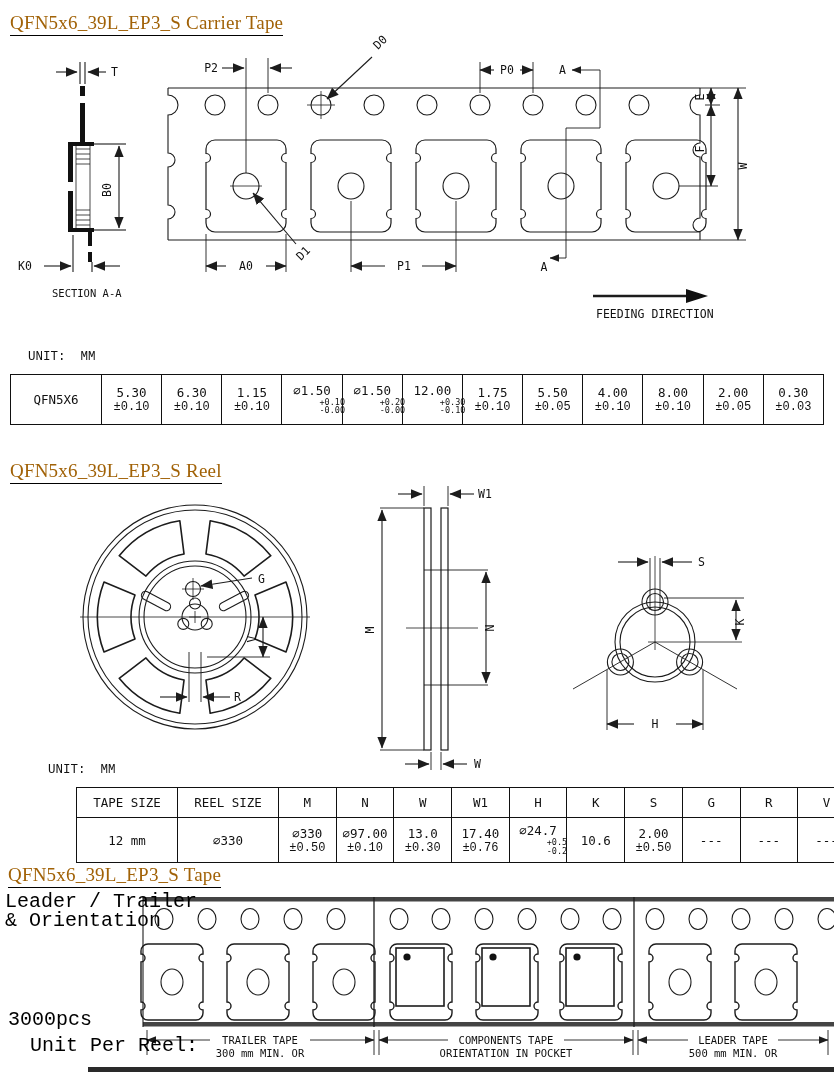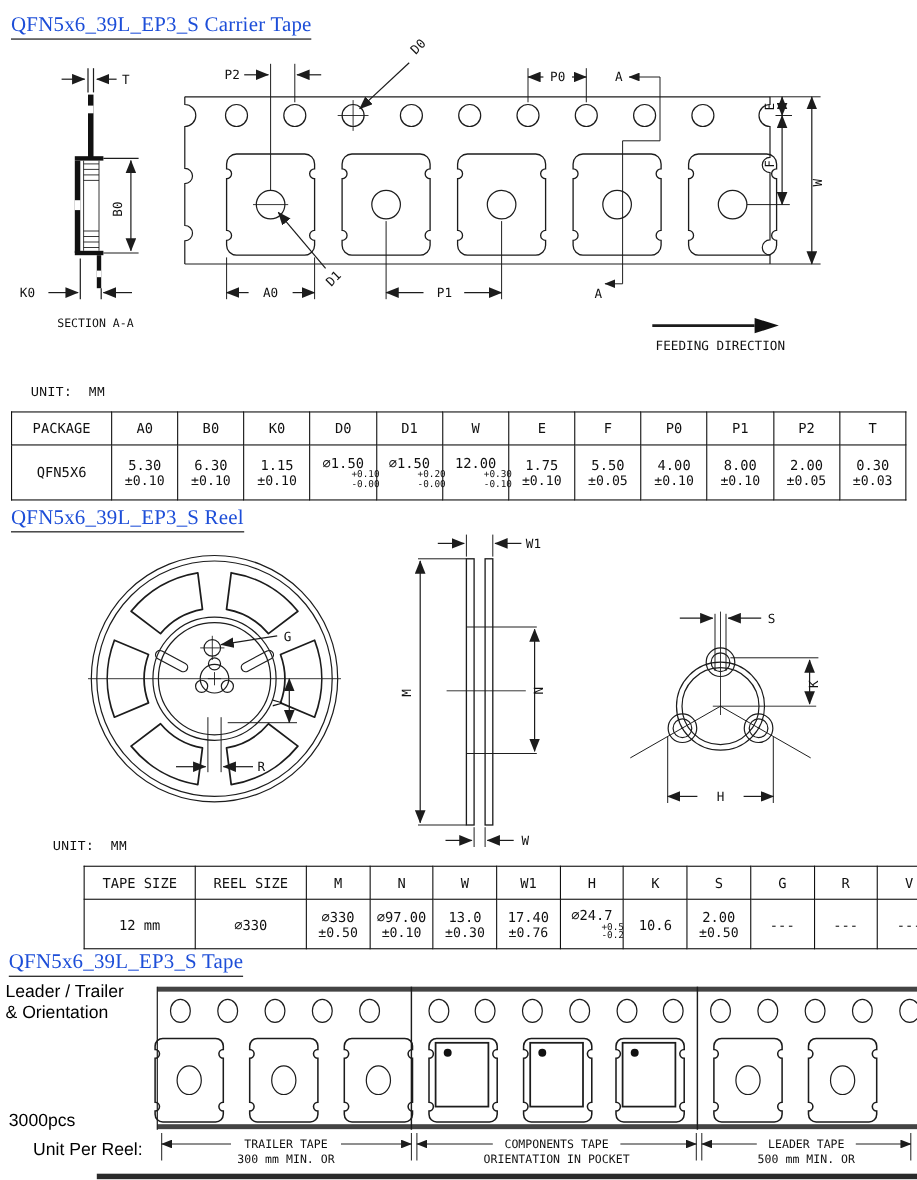--- a/index.html
+++ b/index.html
@@ -1,34 +1,34 @@
 <!DOCTYPE html>
 <html><head>
 <meta charset="utf-8">
 <style>
   html,body{margin:0;padding:0;}
   body{width:834px;height:1073px;background:#fff;position:relative;overflow:hidden;
        font-family:"DejaVu Sans Mono",monospace;color:#111;}
   .abs{position:absolute;}
-  .title{font-family:"Liberation Serif",serif;font-size:19px;color:#1d4ed8;
+  .title{font-family:"Liberation Serif",serif;font-size:19px;color:#a16207;
          border-bottom:1.6px solid #000;padding-bottom:1px;display:inline-block;letter-spacing:.2px;}
   .unit{font-family:Liberation Mono, monospace;font-size:12.5px;white-space:pre;}
-  .note{font-family:Liberation Sans, sans-serif;font-size:16px;line-height:19px;color:#000;}
+  .note{font-family:Liberation Mono, monospace;font-size:20px;line-height:19px;color:#000;}
   .tblwrap table{border-collapse:collapse;table-layout:fixed;background:#fff;}
   .tblwrap td{border:1.4px solid #111;text-align:center;vertical-align:middle;
               font-family:"DejaVu Sans Mono",monospace;font-size:12.5px;padding:0 1px;}
   #t1 table{width:814px;}
   #t2 table{width:780px;}
   .tblwrap tr:first-child td{height:29px;}
   #t1 tr:last-child td{height:49px;}
   #t2 tr:last-child td{height:44px;}
   #t1 td:first-child{width:88px;}
   #t2 td:nth-child(1),#t2 td:nth-child(2){width:98px;}
   .cv{line-height:15px;}
-  .ct{line-height:14px;font-size:12px;}
+  .ct{line-height:14px;font-size:12px;font-family:Liberation Mono, monospace;}
   .cs{font-size:8.5px;line-height:8.5px;display:inline-block;text-align:left;margin-left:36px;}
   svg text{font-family:"DejaVu Sans Mono",monospace;font-size:11.5px;fill:#111;}
   svg .sm{font-size:10.5px;}
 </style>
 </head>
 <body>
 
 <svg class="abs" style="left:0;top:0;" width="834" height="1073" viewBox="0 0 834 1073">
   <defs>
     <marker id="mA" viewBox="0 0 10 8" refX="9.5" refY="4" markerWidth="11" markerHeight="9" orient="auto-start-reverse">
@@ -357,35 +357,20 @@
 <div class="abs" style="left:10px;top:12px;">
   <span class="title">QFN5x6_39L_EP3_S Carrier Tape</span>
 </div>
 
 <div class="abs unit" style="left:28px;top:350px;">UNIT:  MM</div>
 
 <div class="abs tblwrap" id="t1" style="left:10px;top:374px;">
     <table>
       <tbody>
         <tr>
-          <td class="th">PACKAGE</td>
-          <td class="th">A0</td>
-          <td class="th">B0</td>
-          <td class="th">K0</td>
-          <td class="th">D0</td>
-          <td class="th">D1</td>
-          <td class="th">W</td>
-          <td class="th">E</td>
-          <td class="th">F</td>
-          <td class="th">P0</td>
-          <td class="th">P1</td>
-          <td class="th">P2</td>
-          <td class="th">T</td>
-        </tr>
-        <tr>
           <td>
             <div class="cv">QFN5X6</div>
           </td>
           <td>
             <div class="cv">5.30</div>
             <div class="ct">±0.10</div>
           </td>
           <td>
             <div class="cv">6.30</div>
             <div class="ct">±0.10</div>

